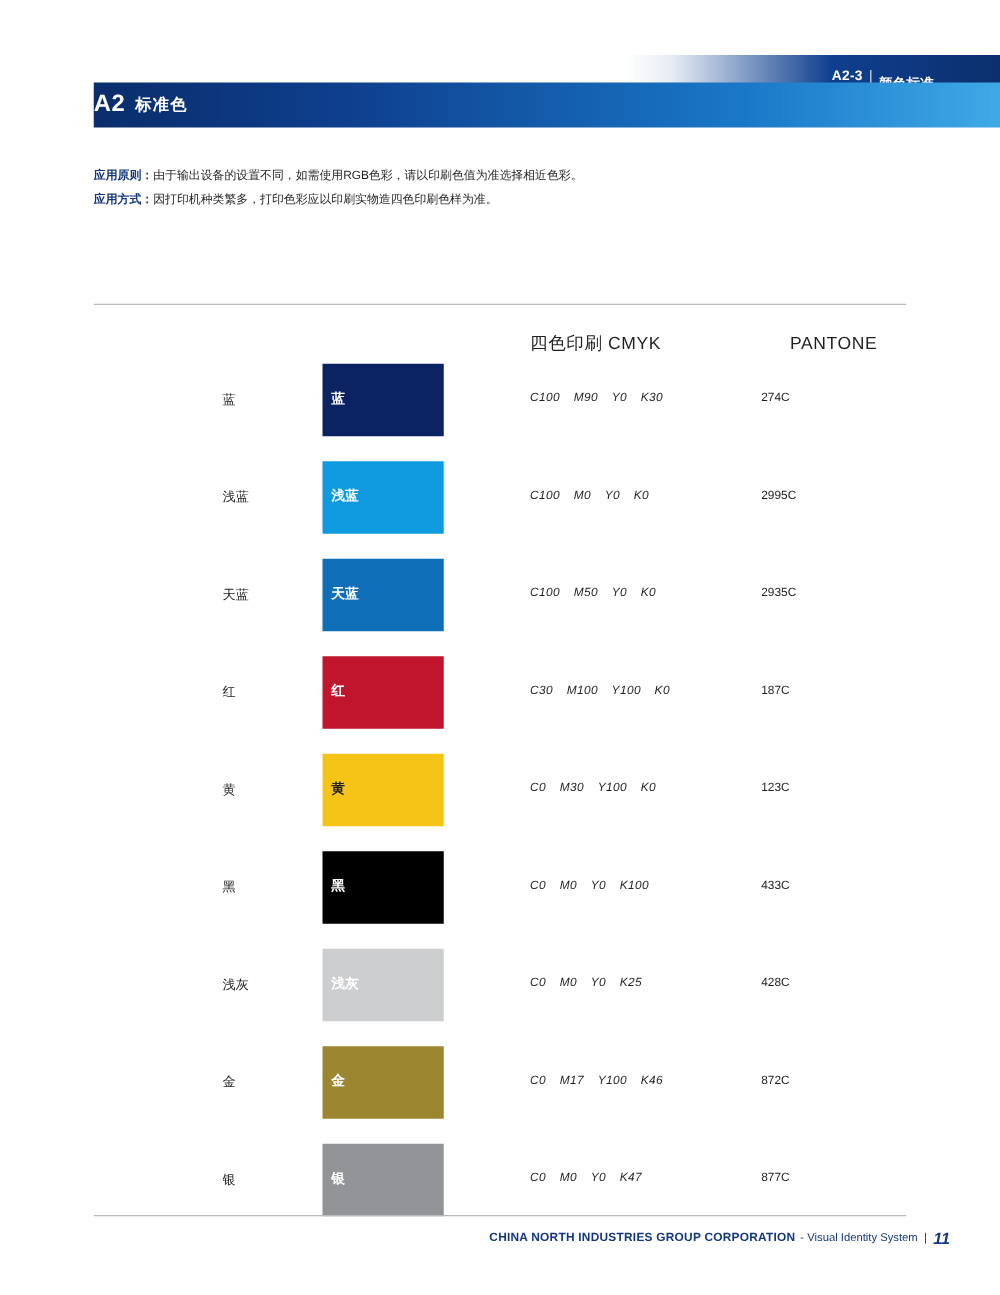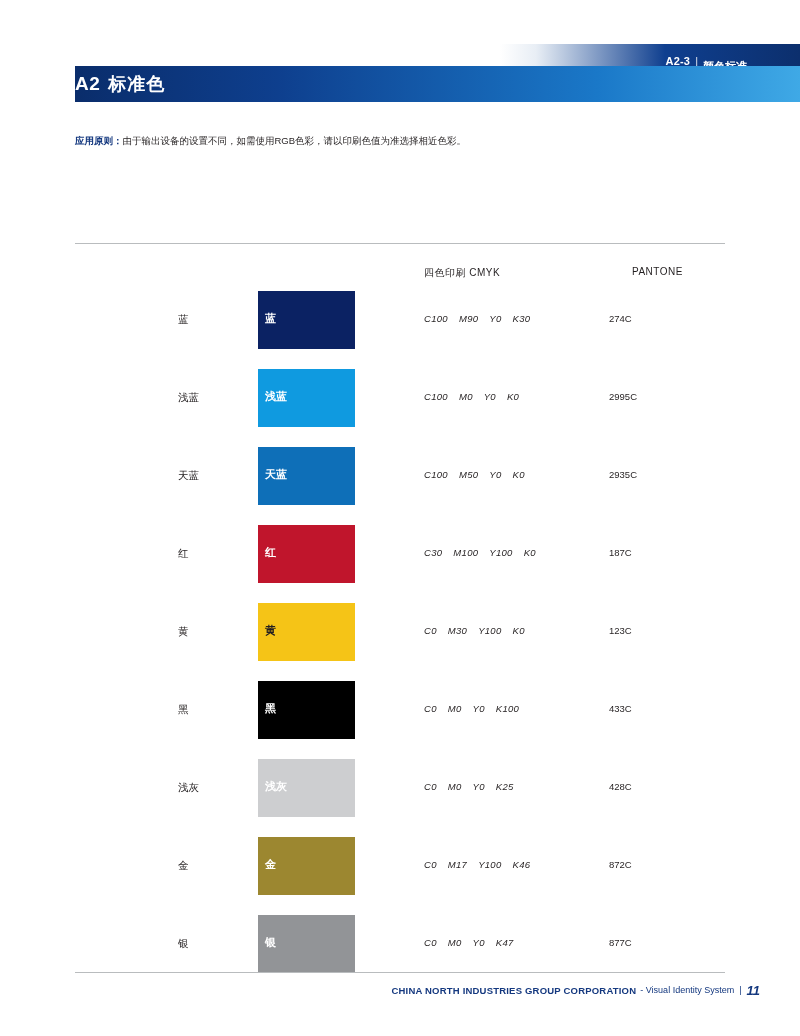--- a/index.html
+++ b/index.html
@@ -68,21 +68,21 @@
     box-sizing: border-box;
   }
   .banner .b-code {
     color: #ffffff;
     font-size: 19px;
     font-weight: bold;
     letter-spacing: 0.5px;
   }
   .banner .b-title {
     color: #ffffff;
-    font-size: 18px;
+    font-size: 13px;
     font-weight: bold;
     margin-left: 8px;
     letter-spacing: 1px;
   }
 
   
   .notes {
     position: absolute;
     top: 131px;
     left: 75px;
@@ -114,21 +114,21 @@
     left: 75px;
     right: 75px;
     top: 972px;
     height: 1px;
     background: #b9bcbe;
   }
 
   .col-head {
     position: absolute;
     top: 266px;
-    font-size: 10px;
+    font-size: 14px;
     color: #231f20;
     letter-spacing: 0.5px;
   }
   .col-head.cmyk { left: 424px; }
   .col-head.pantone { left: 632px; }
 
   .rows {
     position: absolute;
     top: 291px;
     left: 0;
@@ -225,20 +225,23 @@
 
   <div class="banner">
     <span class="b-code">A2</span>
     <span class="b-title">标准色</span>
   </div>
 
   <div class="notes">
     <div class="row">
       <span class="lbl">应用原则：</span><span>由于输出设备的设置不同，如需使用RGB色彩，请以印刷色值为准选择相近色彩。</span>
     </div>
+    <div class="row">
+      <span class="lbl">应用方式：</span><span>因打印机种类繁多，打印色彩应以印刷实物造四色印刷色样为准。</span>
+    </div>
   </div>
 
   <div class="rule-top"></div>
 
   <div class="col-head cmyk">四色印刷  CMYK</div>
   <div class="col-head pantone">PANTONE</div>
 
   <div class="rows">
 
     <div class="row-item">

